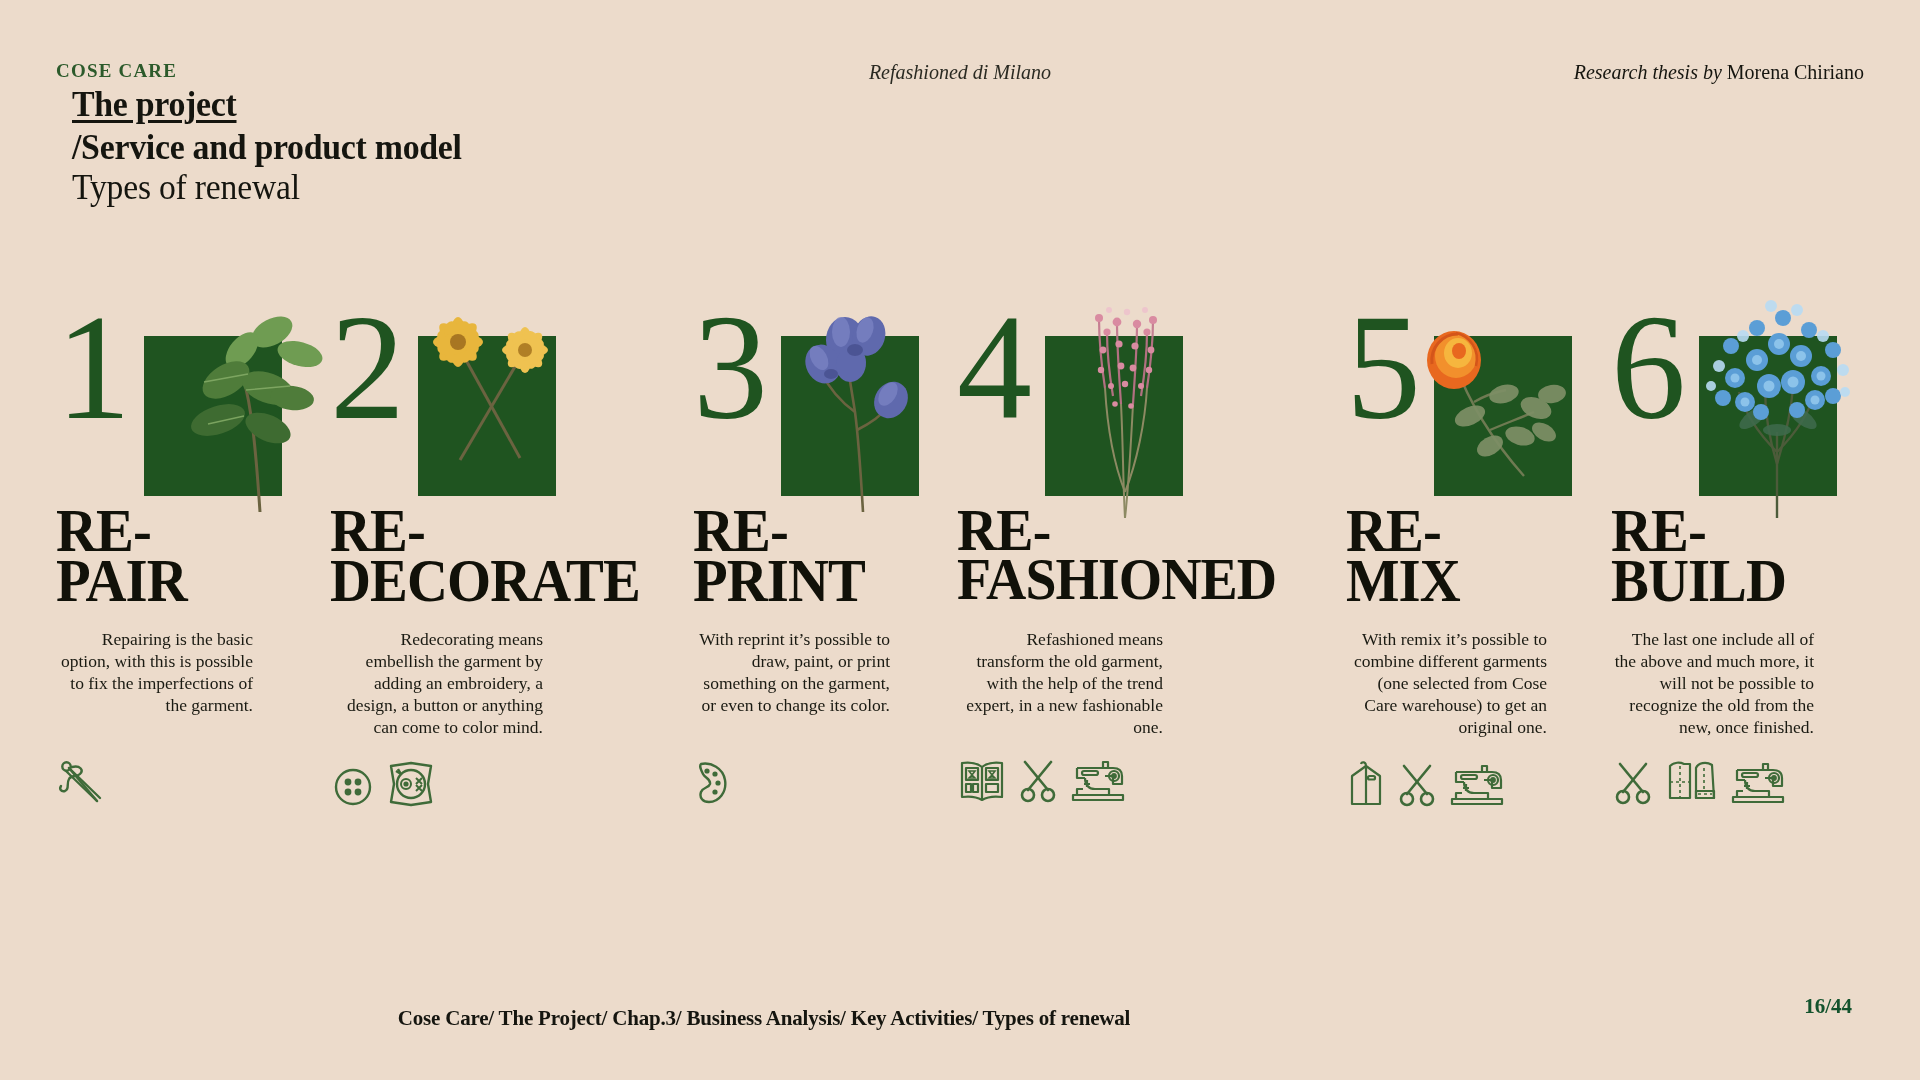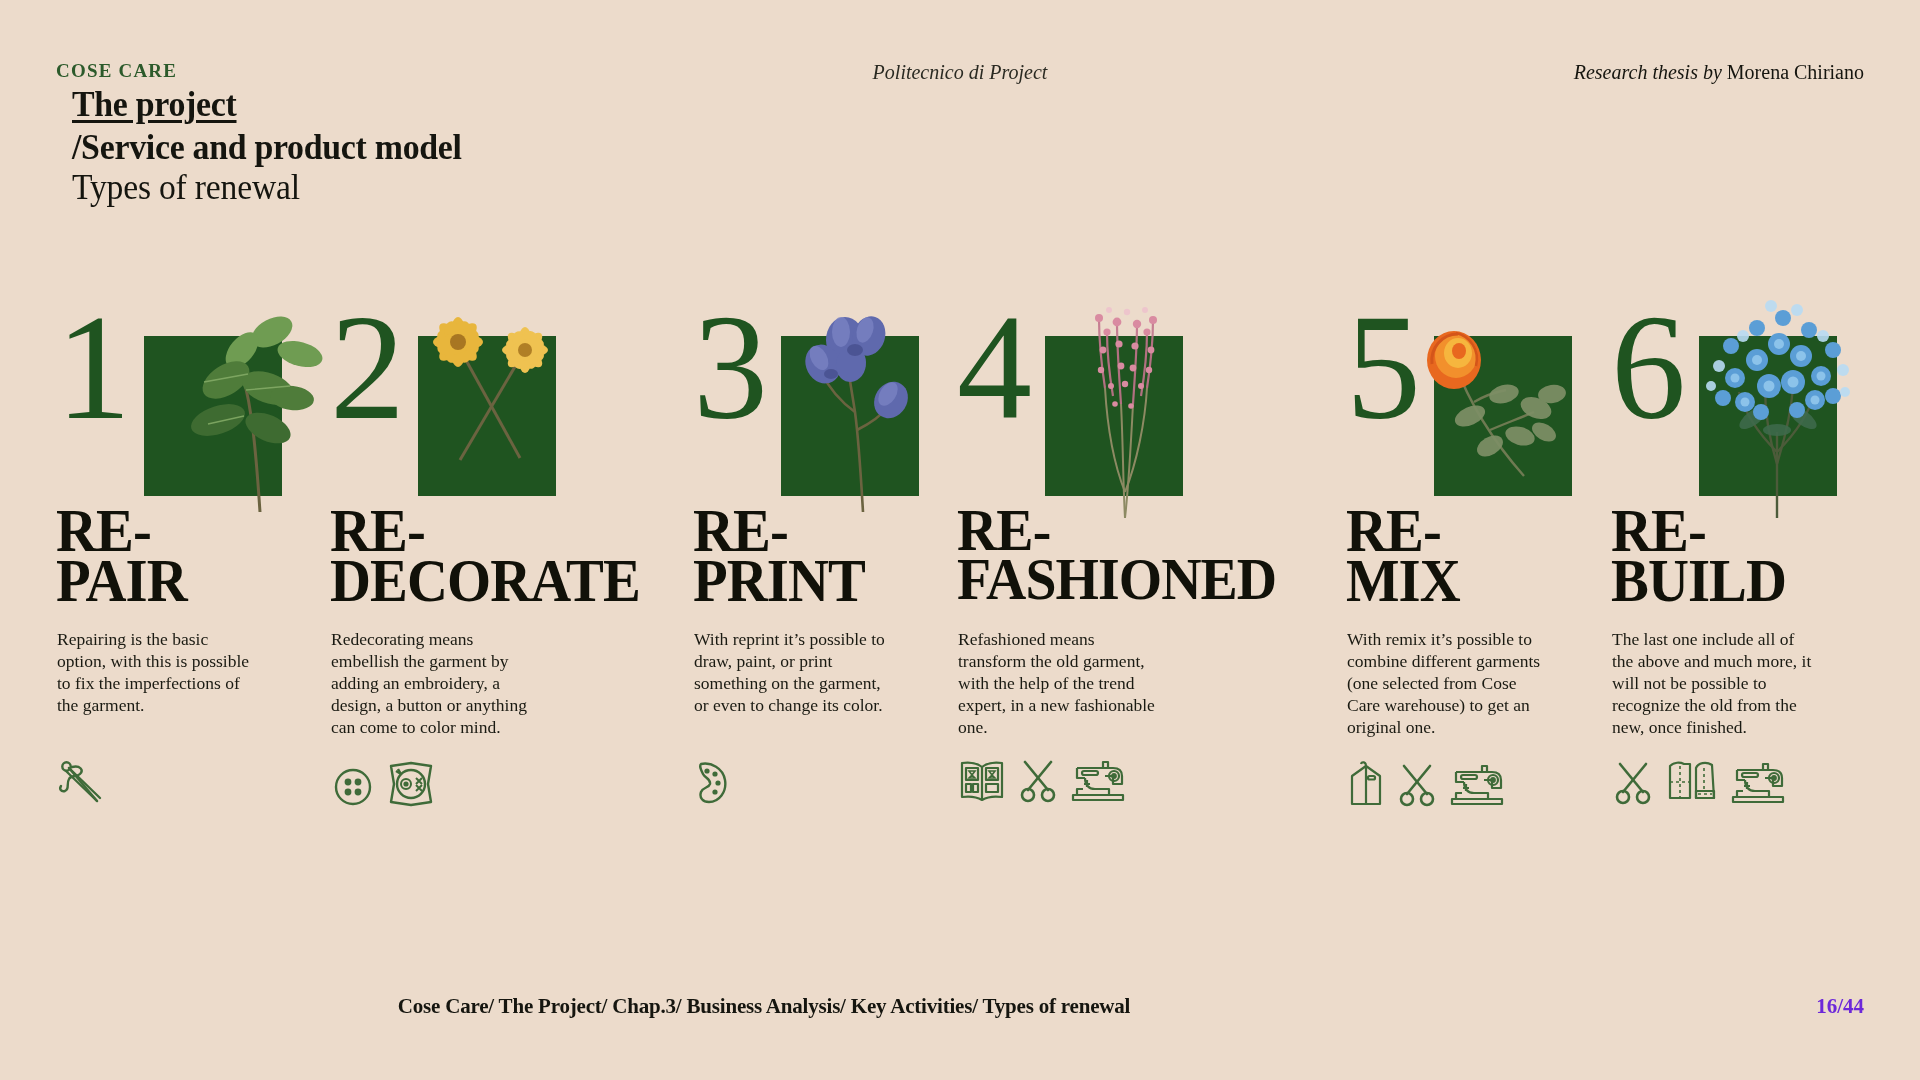--- a/index.html
+++ b/index.html
@@ -168,20 +168,21 @@
   
   .card-body {
     position: absolute;
     top: 318px;
     left: 1px;
     width: 196px;
     font-family: "Liberation Serif", serif;
     font-size: 17.5px;
     line-height: 1.26;
     color: #1a1a12;
+    text-align: right;
   }
 
   
   .icon-row {
     position: absolute;
     top: 448px;
     left: 0;
     display: flex;
     align-items: flex-end;
     gap: 9px;
@@ -193,55 +194,55 @@
   .footer {
     position: absolute;
     bottom: 0;
     left: 0;
     width: 1920px;
     height: 100px;
   }
 
   .footer-path {
     position: absolute;
-    top: 14px;
+    top: 26px;
     left: 0;
     width: 1528px;
     text-align: center;
     font-family: "Liberation Serif", serif;
     font-weight: bold;
     font-size: 21px;
     letter-spacing: -0.2px;
     color: #15150f;
   }
 
   .footer-page {
     position: absolute;
     top: 14px;
-    right: 56px;
+    right: 68px;
     font-family: "Liberation Serif", serif;
     font-weight: bold;
     font-size: 21px;
-    color: #6d28d9;
+    color: #14532d;
   }
 </style>
 </head>
 <body>
 
 <div class="header">
 
   <div class="brand-tag">COSE CARE</div>
 
   <div class="title-block">
     <span class="title-line1">The project</span>
     <span class="title-line2">/Service and product model</span>
     <span class="title-line3">Types of renewal</span>
   </div>
 
-  <div class="institution">Politecnico di Project</div>
+  <div class="institution">Refashioned di Milano</div>
 
   <div class="attribution">
     <span class="ital">Research thesis by</span>
     <span class="bold">Morena Chiriano</span>
   </div>
 
 </div>
 
 <div class="cards">
 

